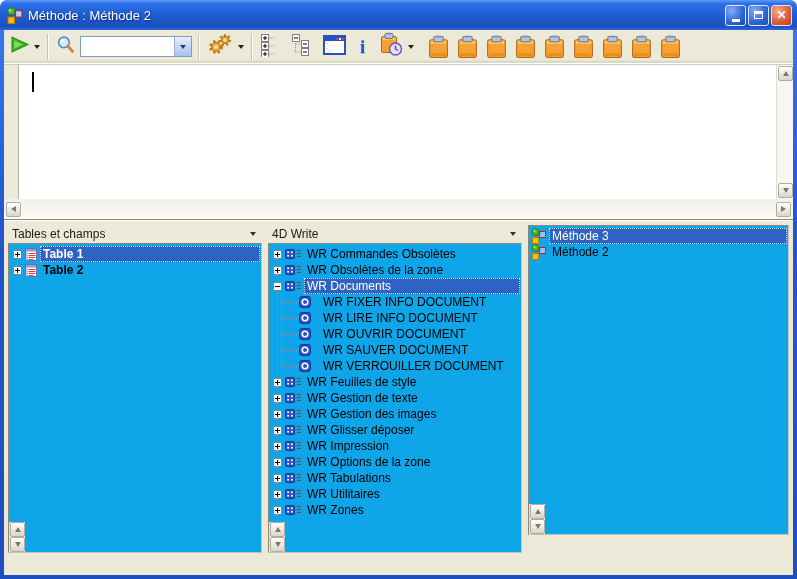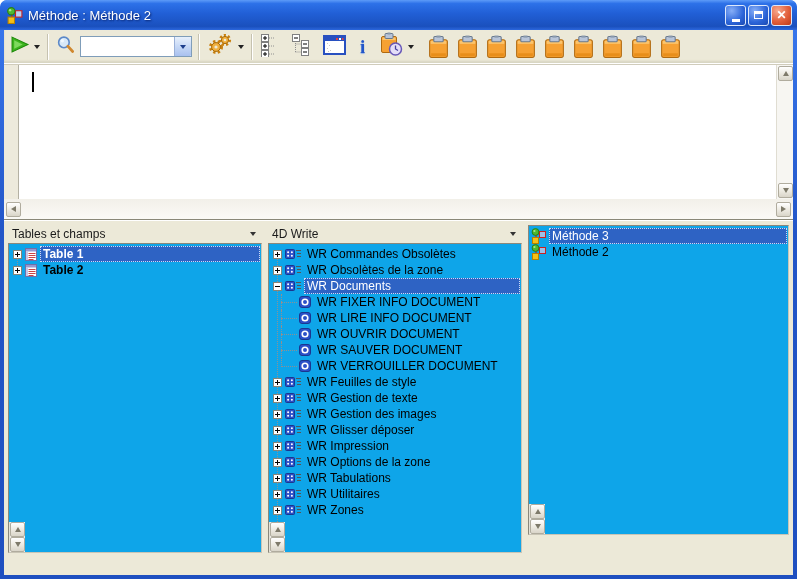--- a/index.html
+++ b/index.html
@@ -84,21 +84,21 @@
     position:relative; margin:0 3px 0 4px; z-index:1; }
   .exp::before{ content:''; position:absolute; left:1px; right:1px; top:3px; height:1px; background:#000; }
   .exp.plus::after{ content:''; position:absolute; top:1px; bottom:1px; left:3px; width:1px; background:#000; }
   .ic{ flex:none; display:flex; align-items:center; margin-right:3px; z-index:1; background:transparent; }
   .mi{ margin-right:2px; margin-left:2px; }
   .spine{ position:absolute; left:8px; border-left:1px dotted #909090; }
   .cstub{ width:30px; height:16px; flex:none; position:relative; }
   .cstub::before{ content:''; position:absolute; left:12px; top:0; height:16px; border-left:1px dotted #909090; }
   .row.lastc .cstub::before{ height:9px; }
   .cstub::after{ content:''; position:absolute; left:12px; top:8px; width:16px; border-top:1px dotted #909090; }
-  .cmd-lbl{ margin-left:0; }
+  .cmd-lbl{ margin-left:6px; }
   .footer{ height:18px; flex:none; }
 </style>
 </head>
 <body>
 
 <div class="window">
   <div class="titlebar">
     <span class="app-icon">
       <svg width="18" height="17" viewBox="0 0 16 16">
           <path d="M5 5 L5 11 M5 5 L11 7" stroke="#cc2020" stroke-width="1.2" fill="none"></path>

